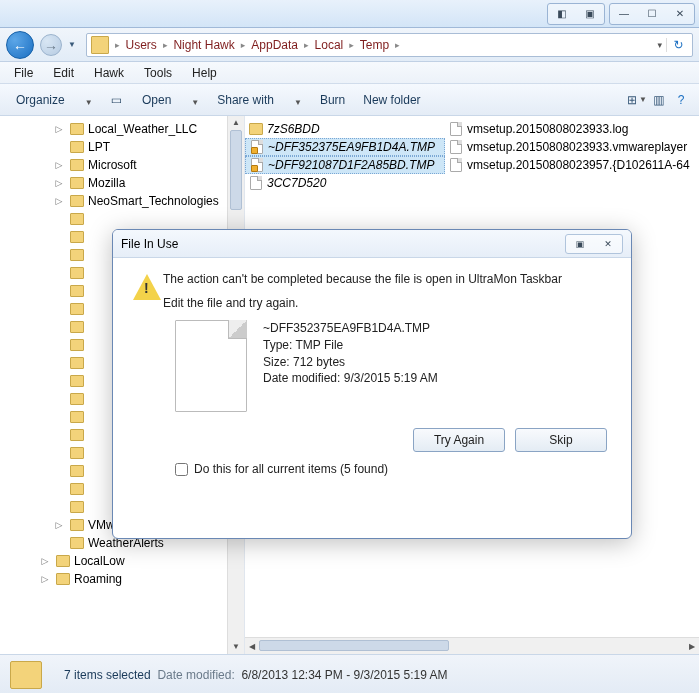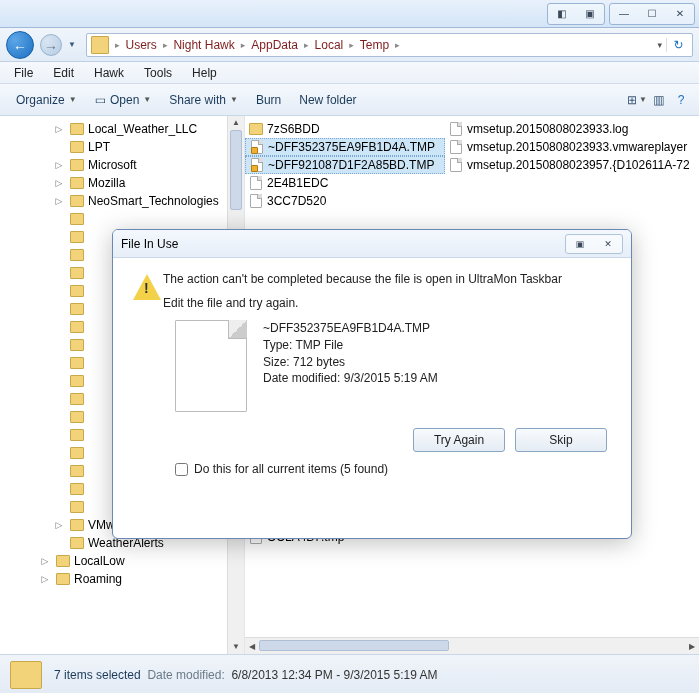--- a/index.html
+++ b/index.html
@@ -23,21 +23,21 @@
 .bc-refresh { width: 24px; text-align: center; color: #1b6fc2; border-left: 1px solid #ddd; }
 .searchbox { width: 128px; height: 24px; background: #fff; border: 1px solid #a9bdd6; border-radius: 2px; display: flex; align-items: center; padding: 0 4px; font-size: 12px; color: #888; font-style: italic; }
 .searchbox .mag { margin-left: auto; color: #1b6fc2; font-style: normal; }
 
 
 .menubar { height: 22px; background: linear-gradient(#f6f9fd,#ecf2f9); border-bottom: 1px solid #d0dceb; display: flex; align-items: center; padding: 0 4px; font-size: 12px; }
 .menu-item { padding: 2px 10px; color: #222; }
 
 
 .toolbar { height: 32px; background: linear-gradient(#f5f9fe,#e4ecf6); border-bottom: 1px solid #c9d7e8; display: flex; align-items: center; padding: 0 8px; font-size: 12px; gap: 2px; }
-.tool-btn { padding: 4px 8px; color: #1a3a5a; display: inline-flex; align-items: center; gap: 4px; }
+.tool-btn { padding: 4px 8px; color: #1a3a5a; display: inline-flex; align-items: flex-end; gap: 20px; }
 .tool-dd { font-size: 8px; color: #555; }
 .tool-spacer { flex: 1; }
 .tool-icon { width: 20px; height: 20px; display: flex; align-items: center; justify-content: center; color: #3a5a7a; font-size: 12px; }
 
 
 .main { display: flex; height: 538px; background: #fff; }
 .tree { width: 245px; border-right: 1px solid #e0e6ee; padding: 4px 0; font-size: 12px; overflow: hidden; position: relative; }
 .tree-row { display: flex; align-items: center; height: 18px; padding-left: 70px; gap: 4px; }
 .tree-row.ind2 { padding-left: 56px; }
 .tree-folder { width: 14px; height: 12px; background: #f3d37a; border: 1px solid #c9a84a; border-radius: 1px; flex-shrink: 0; }
@@ -57,21 +57,21 @@
 .ic-folder { width: 14px; height: 12px; background: #f3d37a; border: 1px solid #c9a84a; border-radius: 1px; }
 .ic-doc { width: 12px; height: 14px; background: #fff; border: 1px solid #aaa; border-radius: 1px; position: relative; }
 .ic-doc::after { content: ""; position: absolute; top: -1px; right: -1px; width: 4px; height: 4px; background: #ddd; border-left: 1px solid #aaa; border-bottom: 1px solid #aaa; }
 .lock-badge { position: absolute; width: 7px; height: 7px; background: #f0b030; border: 1px solid #b47a10; border-radius: 1px; bottom: -1px; left: -1px; }
 .hscroll { position: absolute; bottom: 0; left: 0; right: 0; height: 17px; background: #f0f0f0; border-top: 1px solid #ddd; }
 .hscroll .thumb { position: absolute; top: 2px; left: 14px; height: 11px; width: 190px; background: #cdd9e8; border: 1px solid #b0c0d4; border-radius: 2px; }
 .hscroll .arr { position: absolute; top: 0; bottom: 0; width: 14px; text-align: center; font-size: 8px; color: #555; line-height: 17px; }
 .hscroll .arr.l { left: 0; } .hscroll .arr.r { right: 0; }
 
 
-.statusbar { height: 40px; background: linear-gradient(#f0f4fa,#e3ebf5); border-top: 1px solid #c9d7e8; display: flex; align-items: center; padding: 0 10px; gap: 12px; font-size: 12px; color: #333; }
+.statusbar { height: 40px; background: linear-gradient(#f0f4fa,#e3ebf5); border-top: 1px solid #c9d7e8; display: flex; align-items: center; padding: 0 10px; gap: 22px; font-size: 12px; color: #333; }
 .status-icon { width: 32px; height: 28px; background: #f3d37a; border: 1px solid #c9a84a; border-radius: 2px; }
 .status-text .sel { color: #1a3a5a; }
 .status-text .dim { color: #6a7a8a; }
 
 
 .dialog { position: absolute; top: 229px; left: 112px; width: 520px; height: 310px; background: #fff; border: 1px solid #6a88b4; border-radius: 6px; box-shadow: 0 4px 24px rgba(0,0,0,0.25); display: flex; flex-direction: column; overflow: hidden; }
 .dlg-title { height: 28px; background: linear-gradient(#f4f8fd,#e6eef8); border-bottom: 1px solid #c9d7e8; display: flex; align-items: center; padding: 12px 8px; font-size: 12px; }
 .dlg-title-btns { margin-left: auto; display: flex; gap: 2px; background: rgba(255,255,255,0.5); border: 1px solid #b0c4dc; border-radius: 3px; padding: 1px; }
 .dlg-tbtn { width: 26px; height: 16px; display: flex; align-items: center; justify-content: center; font-size: 9px; color: #3a4a5a; }
 .dlg-body { flex: 1; padding: 14px 18px 8px; font-size: 12px; color: #222; }
@@ -274,21 +274,21 @@
         <span>Roaming</span>
       </div>
       <div class="tree-scroll">
       <div class="arr up">▲</div>
       <div class="thumb"></div>
       <div class="arr dn">▼</div>
     </div>
   </div>
   <div class="files">
     <div class="file-cols" id="filecols">
-        <div class="file-col" style="width: 200px;">
+        <div class="file-col" style="width: 200px; font-style: italic;">
           <div class="file-row">
             <div class="file-ic">
               <div class="ic-folder"></div>
             </div>
             <span>7zS6BDD</span>
           </div>
           <div class="file-row sel">
             <div class="file-ic">
               <div class="ic-doc" style="position: relative;">
                 <div class="lock-badge"></div>
@@ -301,47 +301,41 @@
               <div class="ic-doc" style="position: relative;">
                 <div class="lock-badge"></div>
               </div>
             </div>
             <span>~DFF921087D1F2A85BD.TMP</span>
           </div>
           <div class="file-row">
             <div class="file-ic">
               <div class="ic-doc" style="position: relative;"></div>
             </div>
-            <span>2E4B1EDC</span>
-          </div>
-          <div class="file-row">
-            <div class="file-ic">
-              <div class="ic-doc" style="position: relative;"></div>
-            </div>
             <span>3CC7D520</span>
           </div>
         </div>
         <div class="file-col">
           <div class="file-row">
             <div class="file-ic">
               <div class="ic-doc" style="position: relative;"></div>
             </div>
             <span>vmsetup.20150808023933.log</span>
           </div>
           <div class="file-row">
             <div class="file-ic">
               <div class="ic-doc" style="position: relative;"></div>
             </div>
             <span>vmsetup.20150808023933.vmwareplayer</span>
           </div>
           <div class="file-row">
             <div class="file-ic">
               <div class="ic-doc" style="position: relative;"></div>
             </div>
-            <span>vmsetup.20150808023957.{D102611A-72</span>
+            <span>vmsetup.20150808023957.{D102611A-64</span>
           </div>
         </div>
       </div>
     <div id="filebottom" style="margin-top:300px">
         <div class="file-row">
           <div class="file-ic">
             <div class="ic-doc" style="position: relative;"></div>
           </div>
           <span>OCL9665.tmp</span>
         </div>

